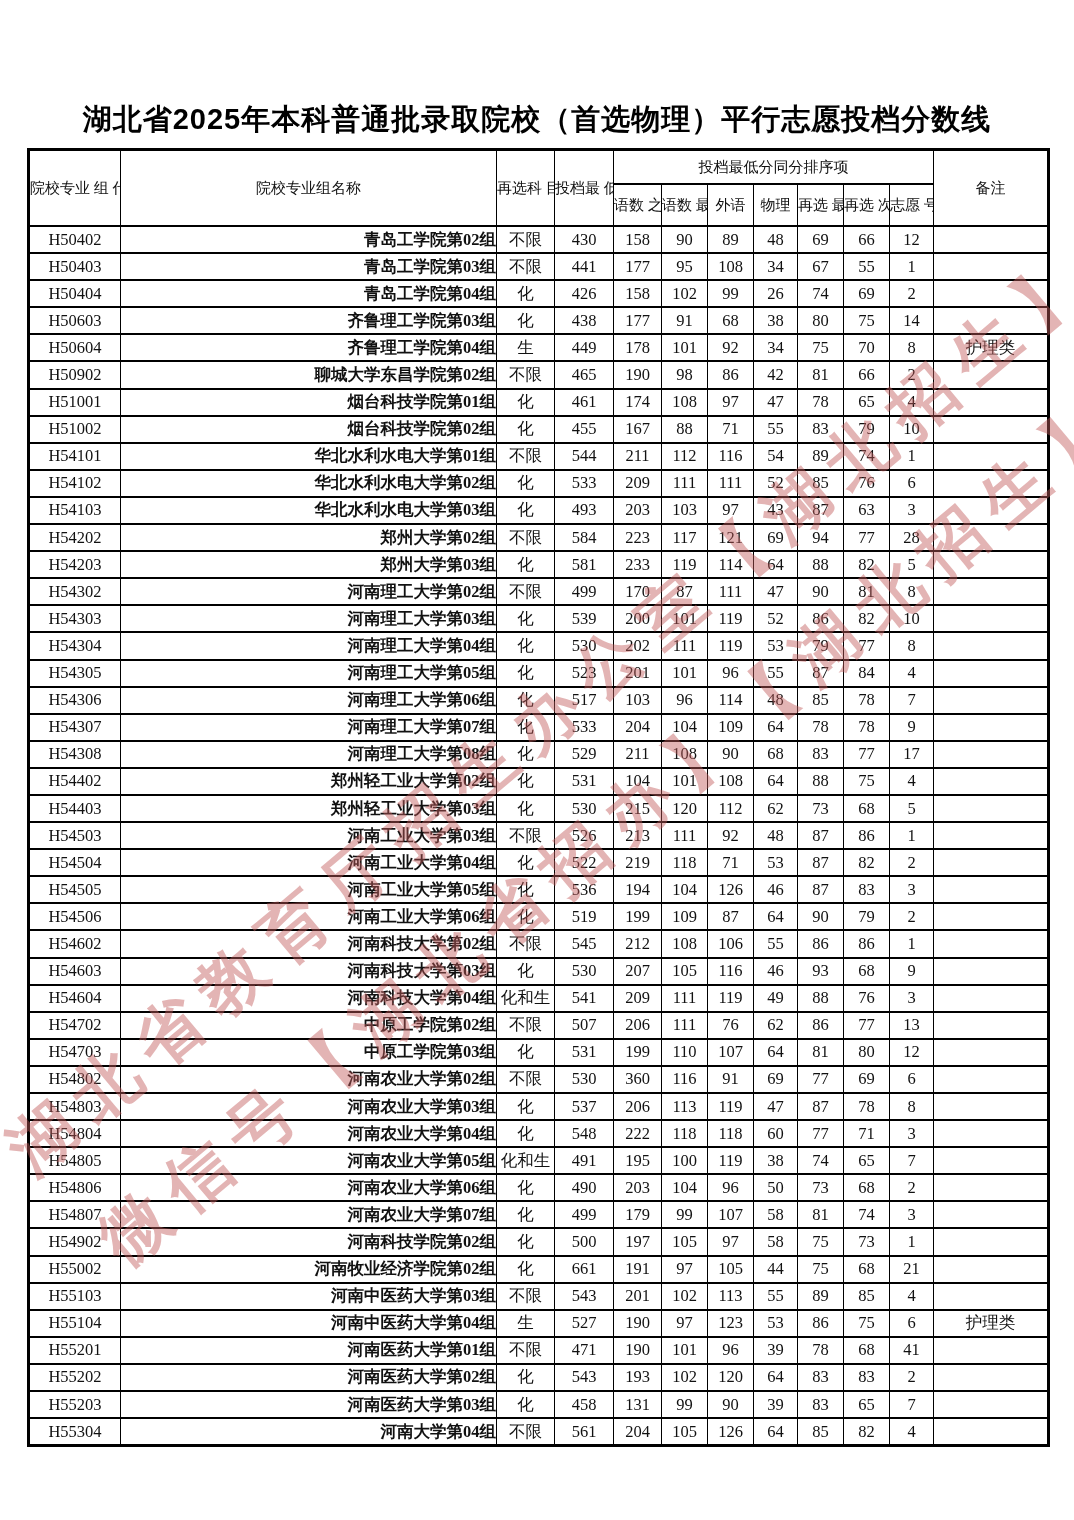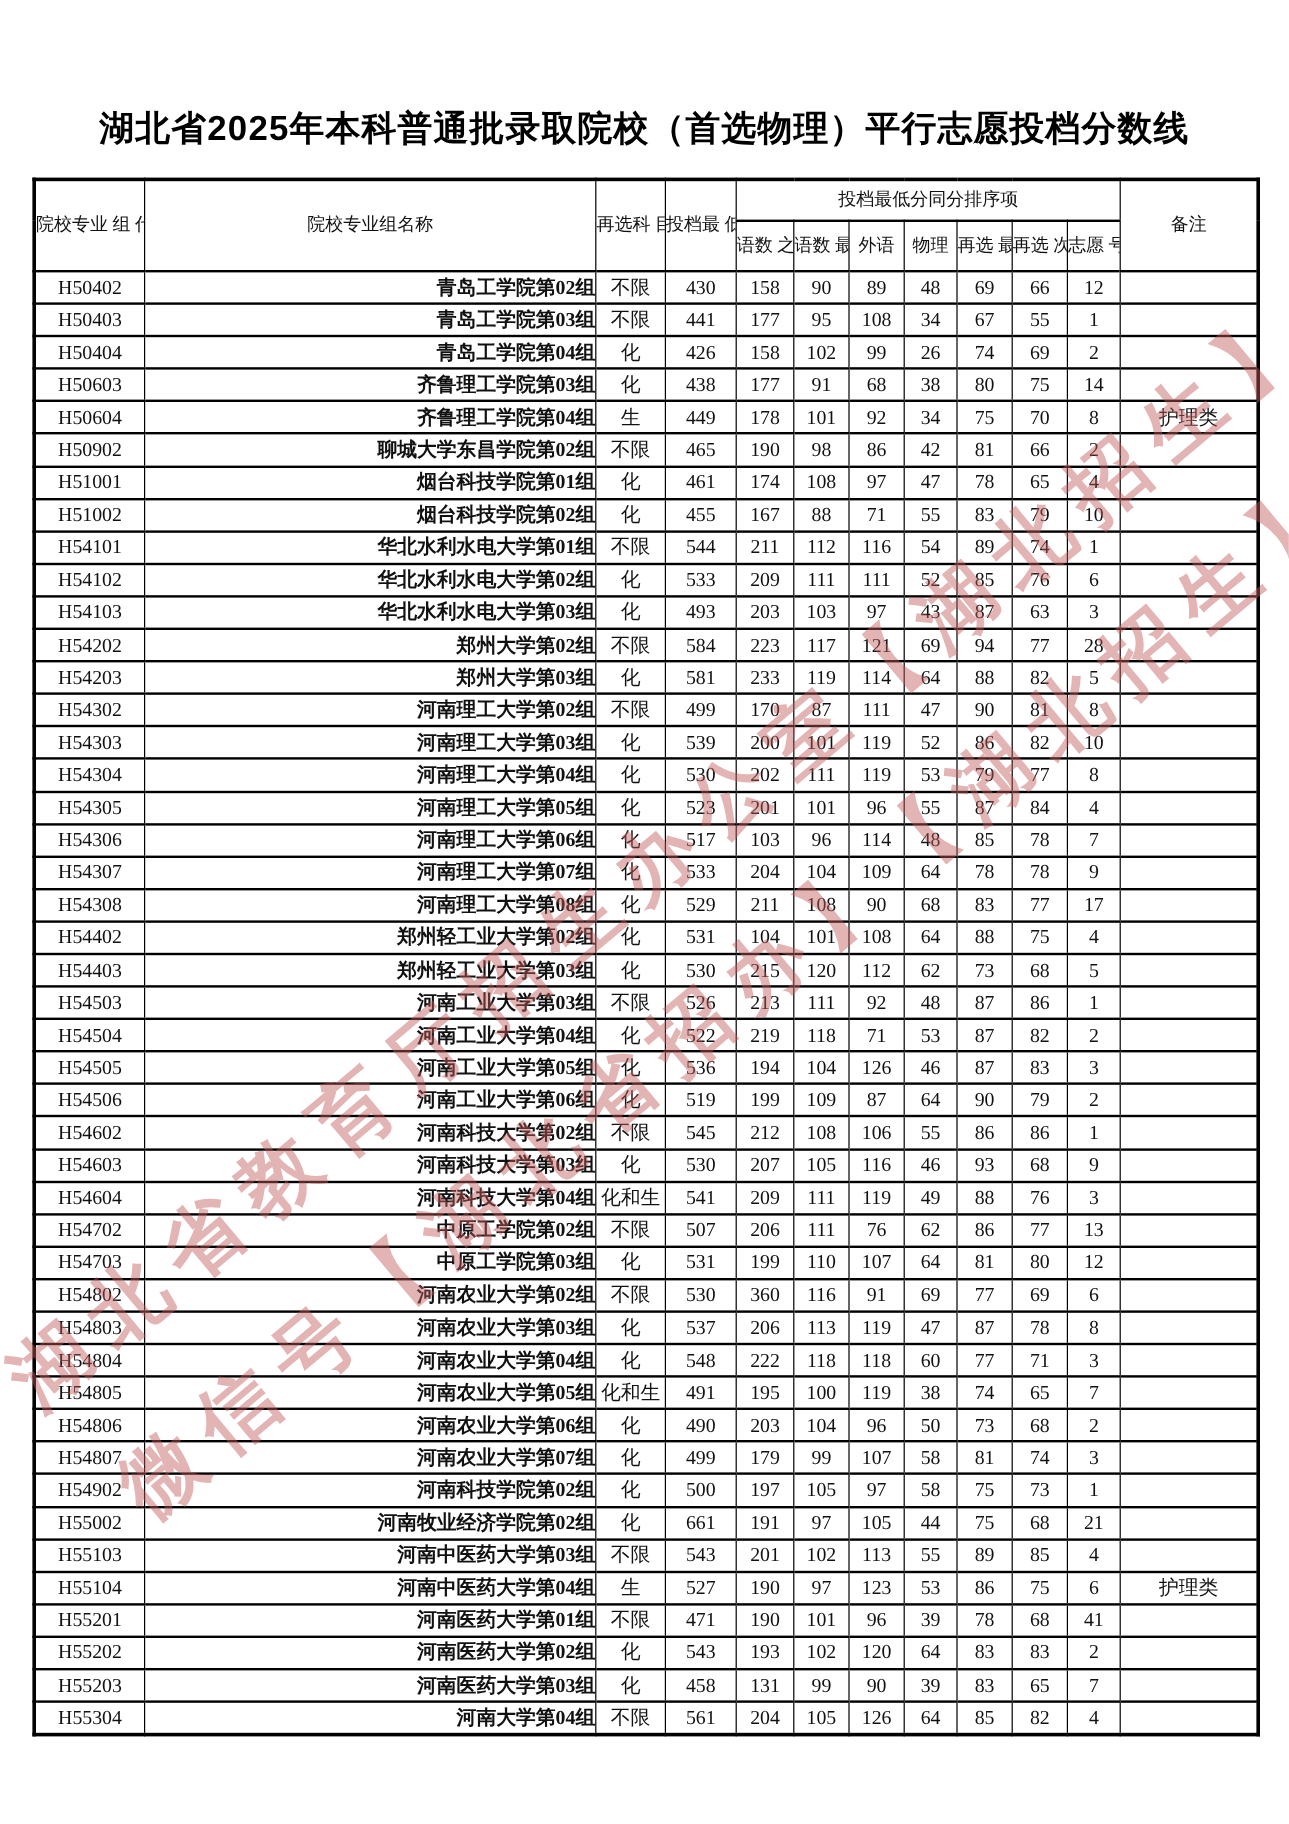--- a/index.html
+++ b/index.html
@@ -6,21 +6,21 @@
   body{
     width:1074px;height:1520px;
     background:#ffffff;
     position:relative;
     overflow:hidden;
     font-family:"Liberation Serif","DejaVu Serif",serif;
     color:#111;
   }
   .page-title{
     position:absolute;
-    left:0;top:88px;width:1074px;
+    left:0;top:100px;width:1074px;
     text-align:center;
     font-family:"Liberation Sans","DejaVu Sans",sans-serif;
     font-weight:bold;
     font-size:29px;
     letter-spacing:1px;
     color:#000;
   }
   .tbl-wrap{
     position:absolute;left:27px;top:148px;
   }

